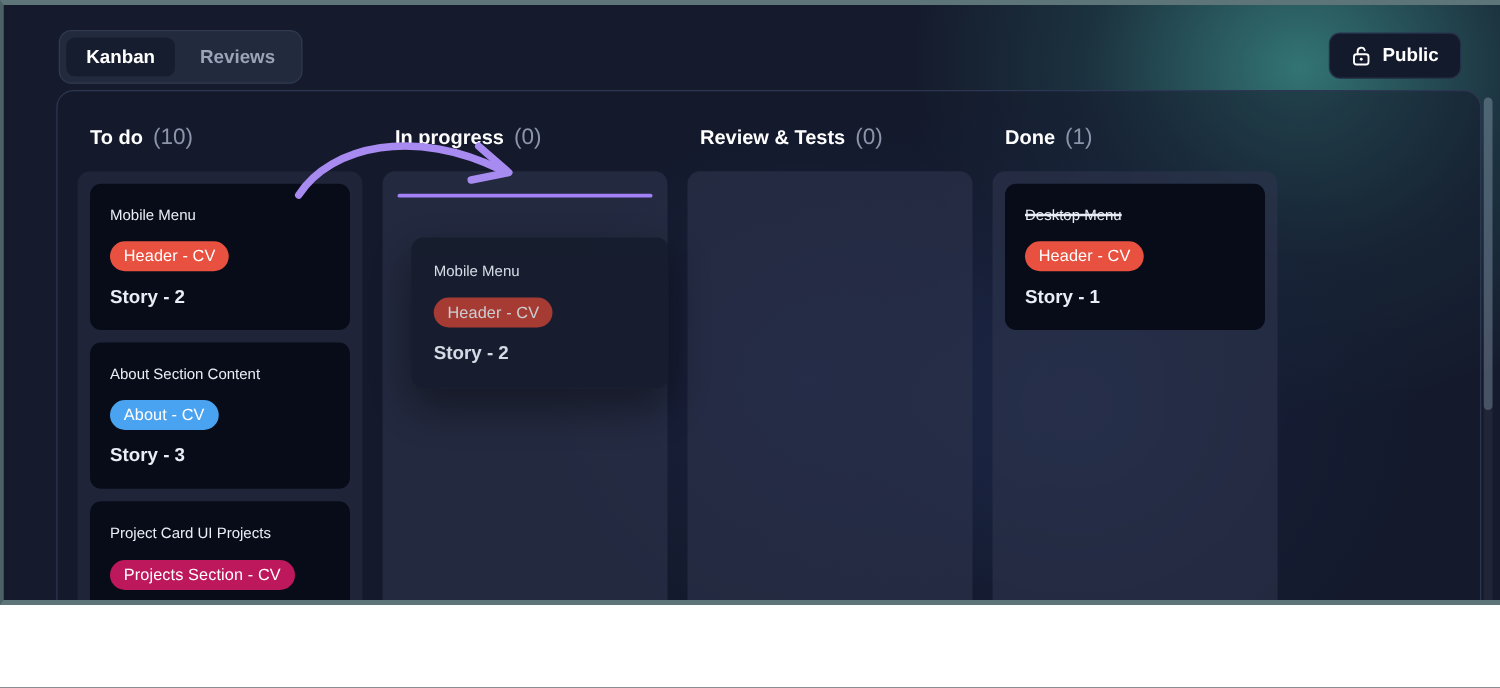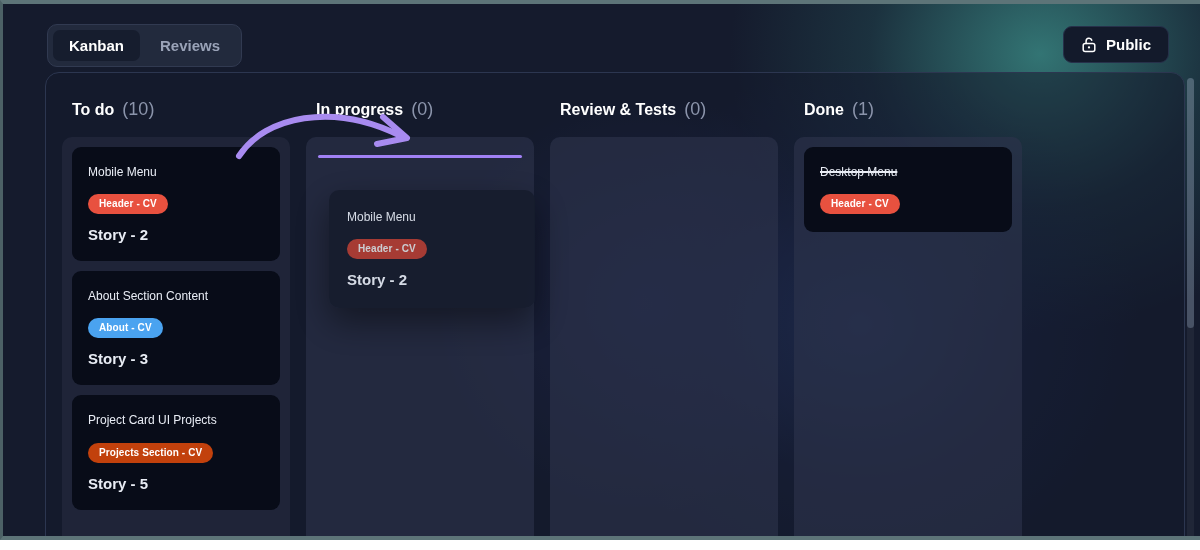--- a/index.html
+++ b/index.html
@@ -7,21 +7,21 @@
   html, body {
     width: 1200px;
     height: 550px;
     overflow: hidden;
     font-family: "Liberation Sans", sans-serif;
   }
 
   #viewport {
     position: relative;
     width: 1200px;
-    height: 540px;
+    height: 484px;
     background: #151b2d;
     border-top: 4px solid #5d7478;
     border-bottom: 4px solid #5d7478;
     border-left: 3px solid #4c6166;
     overflow: hidden;
   }
 
   
   .glow {
     position: absolute;
@@ -174,22 +174,22 @@
     margin-bottom: 11px;
   }
   .card-title.done {
     text-decoration: line-through;
     text-decoration-thickness: 1.5px;
   }
   .badge {
     display: inline-block;
     padding: 4px 11px 5px 11px;
     border-radius: 999px;
-    font-size: 10px;
-    font-weight: 700;
+    font-size: 13px;
+    font-weight: 400;
     color: #ffffff;
     letter-spacing: .1px;
   }
   .card-story {
     margin-top: 12px;
     font-size: 15px;
     font-weight: 700;
     color: #e9edf5;
   }
 
@@ -285,21 +285,21 @@
           </div>
 
           <div class="card">
             <div class="card-title">About Section Content</div>
             <span class="badge" style="background:#4aa3f0">About - CV</span>
             <div class="card-story">Story - 3</div>
           </div>
 
           <div class="card">
             <div class="card-title">Project Card UI Projects</div>
-            <span class="badge" style="background:#c2410c">Projects Section - CV</span>
+            <span class="badge" style="background:#be185d">Projects Section - CV</span>
             <div class="card-story">Story - 5</div>
           </div>
 
         </div>
       </div>
 
       <div class="column">
         <div class="col-head">
           <span class="col-title">In progress</span>
           <span class="col-count">(0)</span>
@@ -319,20 +319,21 @@
 
       <div class="column">
         <div class="col-head">
           <span class="col-title">Done</span>
           <span class="col-count">(1)</span>
         </div>
         <div class="col-body">
           <div class="card">
             <div class="card-title done">Desktop Menu</div>
             <span class="badge" style="background:#e8513f">Header - CV</span>
+            <div class="card-story">Story - 1</div>
           </div>
         </div>
       </div>
 
     </div>
   </div>
 
   <div class="drag-card">
     <div class="card-title">Mobile Menu</div>
     <span class="badge" style="background:#cf4436">Header - CV</span>

